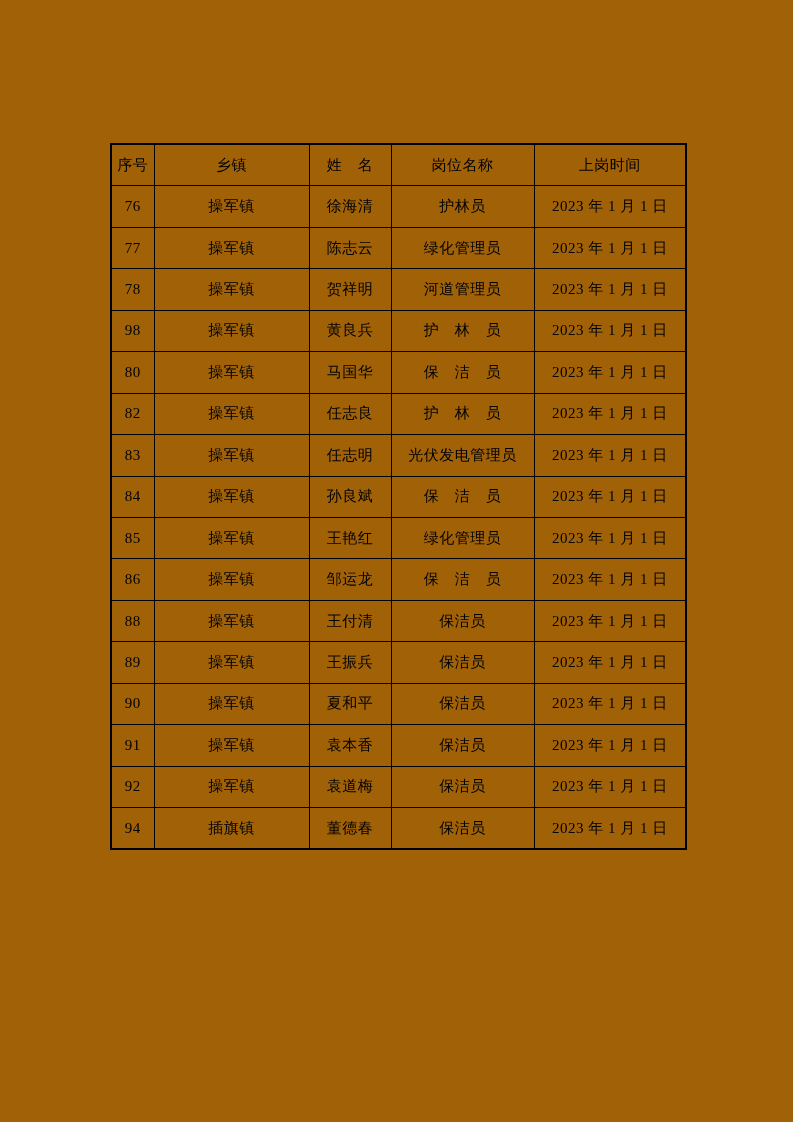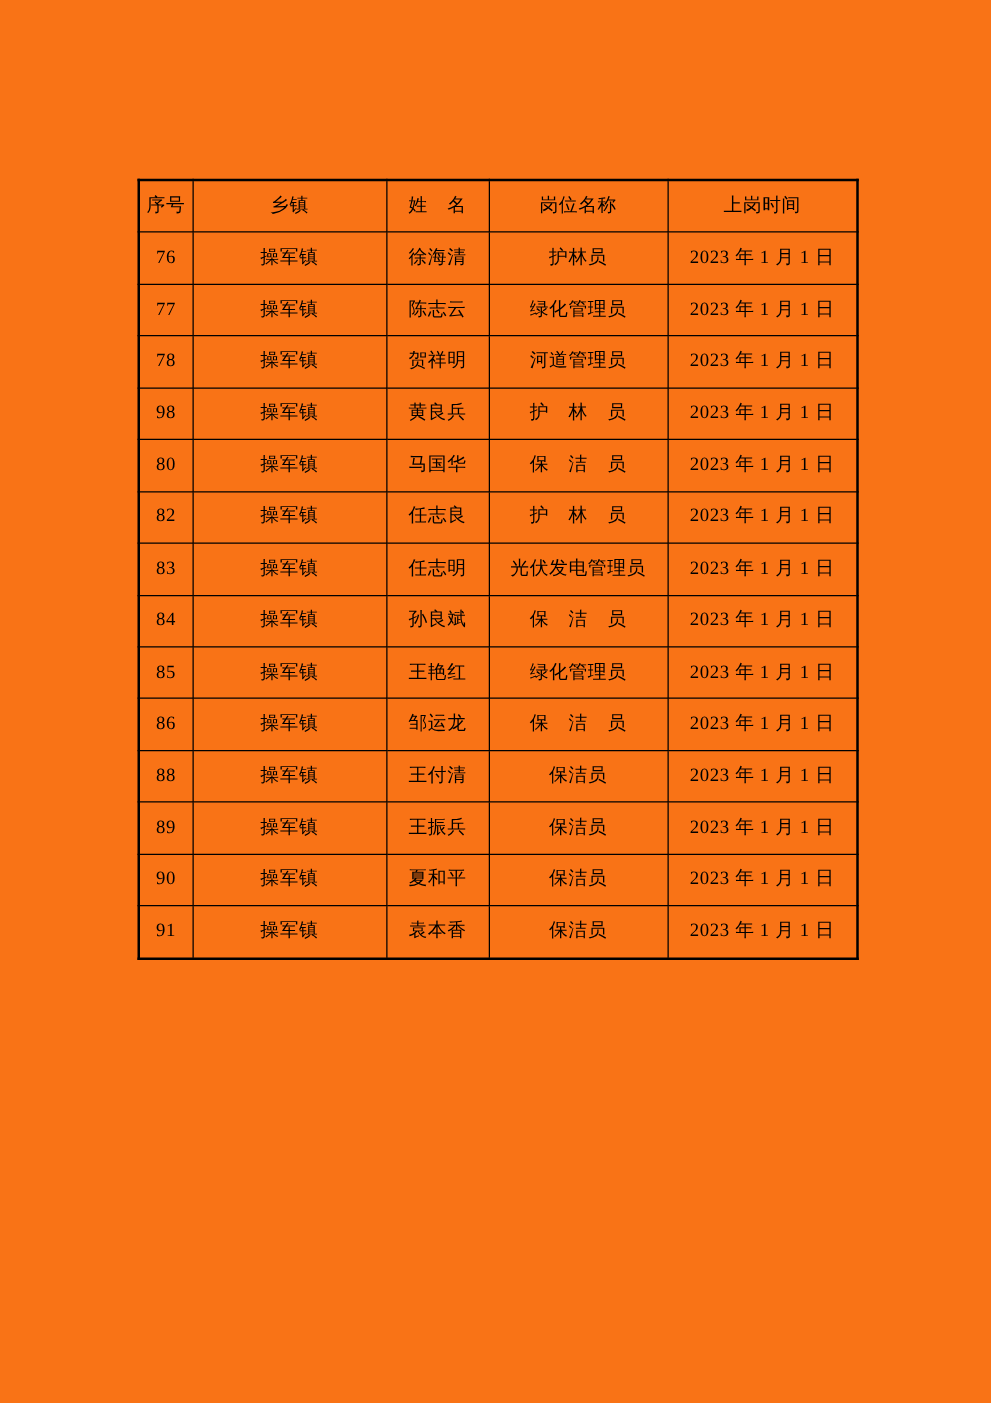--- a/index.html
+++ b/index.html
@@ -4,21 +4,21 @@
 <style>
   html, body {
     margin: 0;
     padding: 0;
     background: #ffffff;
   }
   .page {
     position: relative;
     width: 793px;
     height: 1122px;
-    background: #f97316;
+    background: #a16207;
     overflow: hidden;
     font-family: "Liberation Serif", "DejaVu Serif", serif;
     color: #000000;
   }
   table.roster {
     position: absolute;
     left: 110px;
     top: 143px;
     width: 575px;
     border-collapse: collapse;
@@ -169,17 +169,31 @@
   </tr>
 
   <tr>
     <td>91</td>
     <td>操军镇</td>
     <td>袁本香</td>
     <td>保洁员</td>
     <td>2023 年 1 月 1 日</td>
   </tr>
 
+  <tr>
+    <td>92</td>
+    <td>操军镇</td>
+    <td>袁道梅</td>
+    <td>保洁员</td>
+    <td>2023 年 1 月 1 日</td>
+  </tr>
 
 
+  <tr>
+    <td>94</td>
+    <td>插旗镇</td>
+    <td>董德春</td>
+    <td>保洁员</td>
+    <td>2023 年 1 月 1 日</td>
+  </tr>
 </tbody>
   </table>
 </div>
 
 </body></html>

